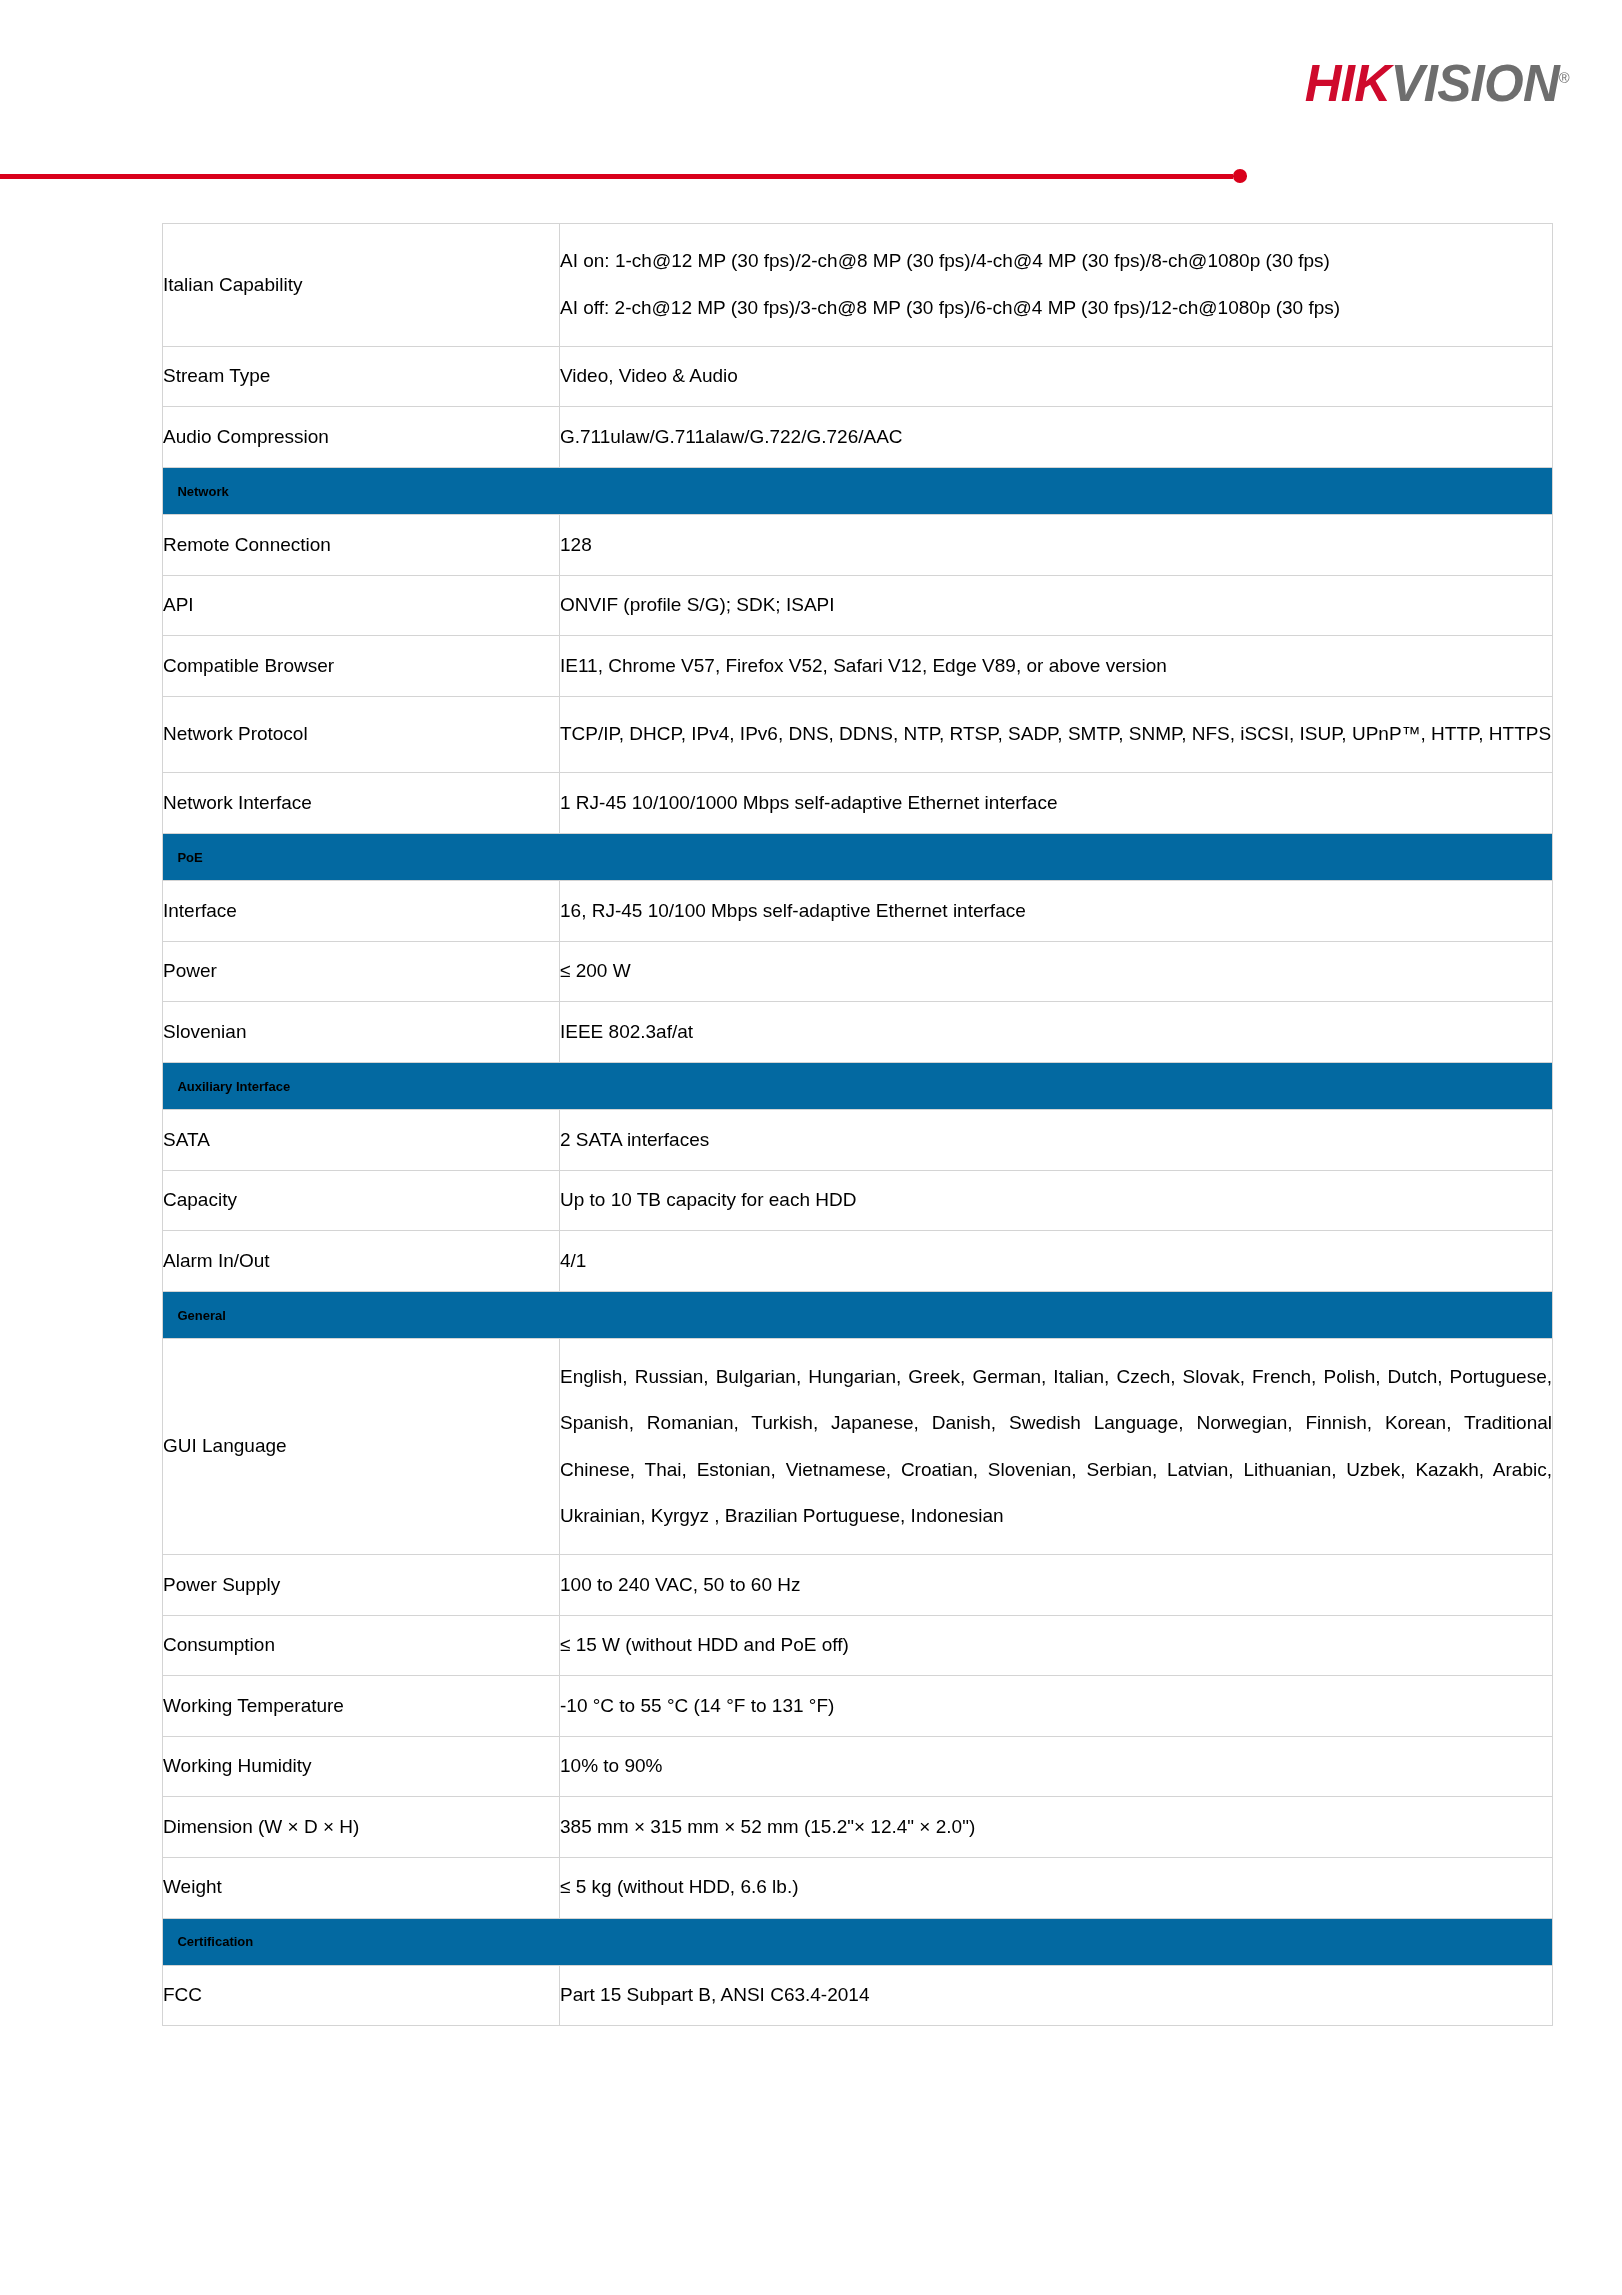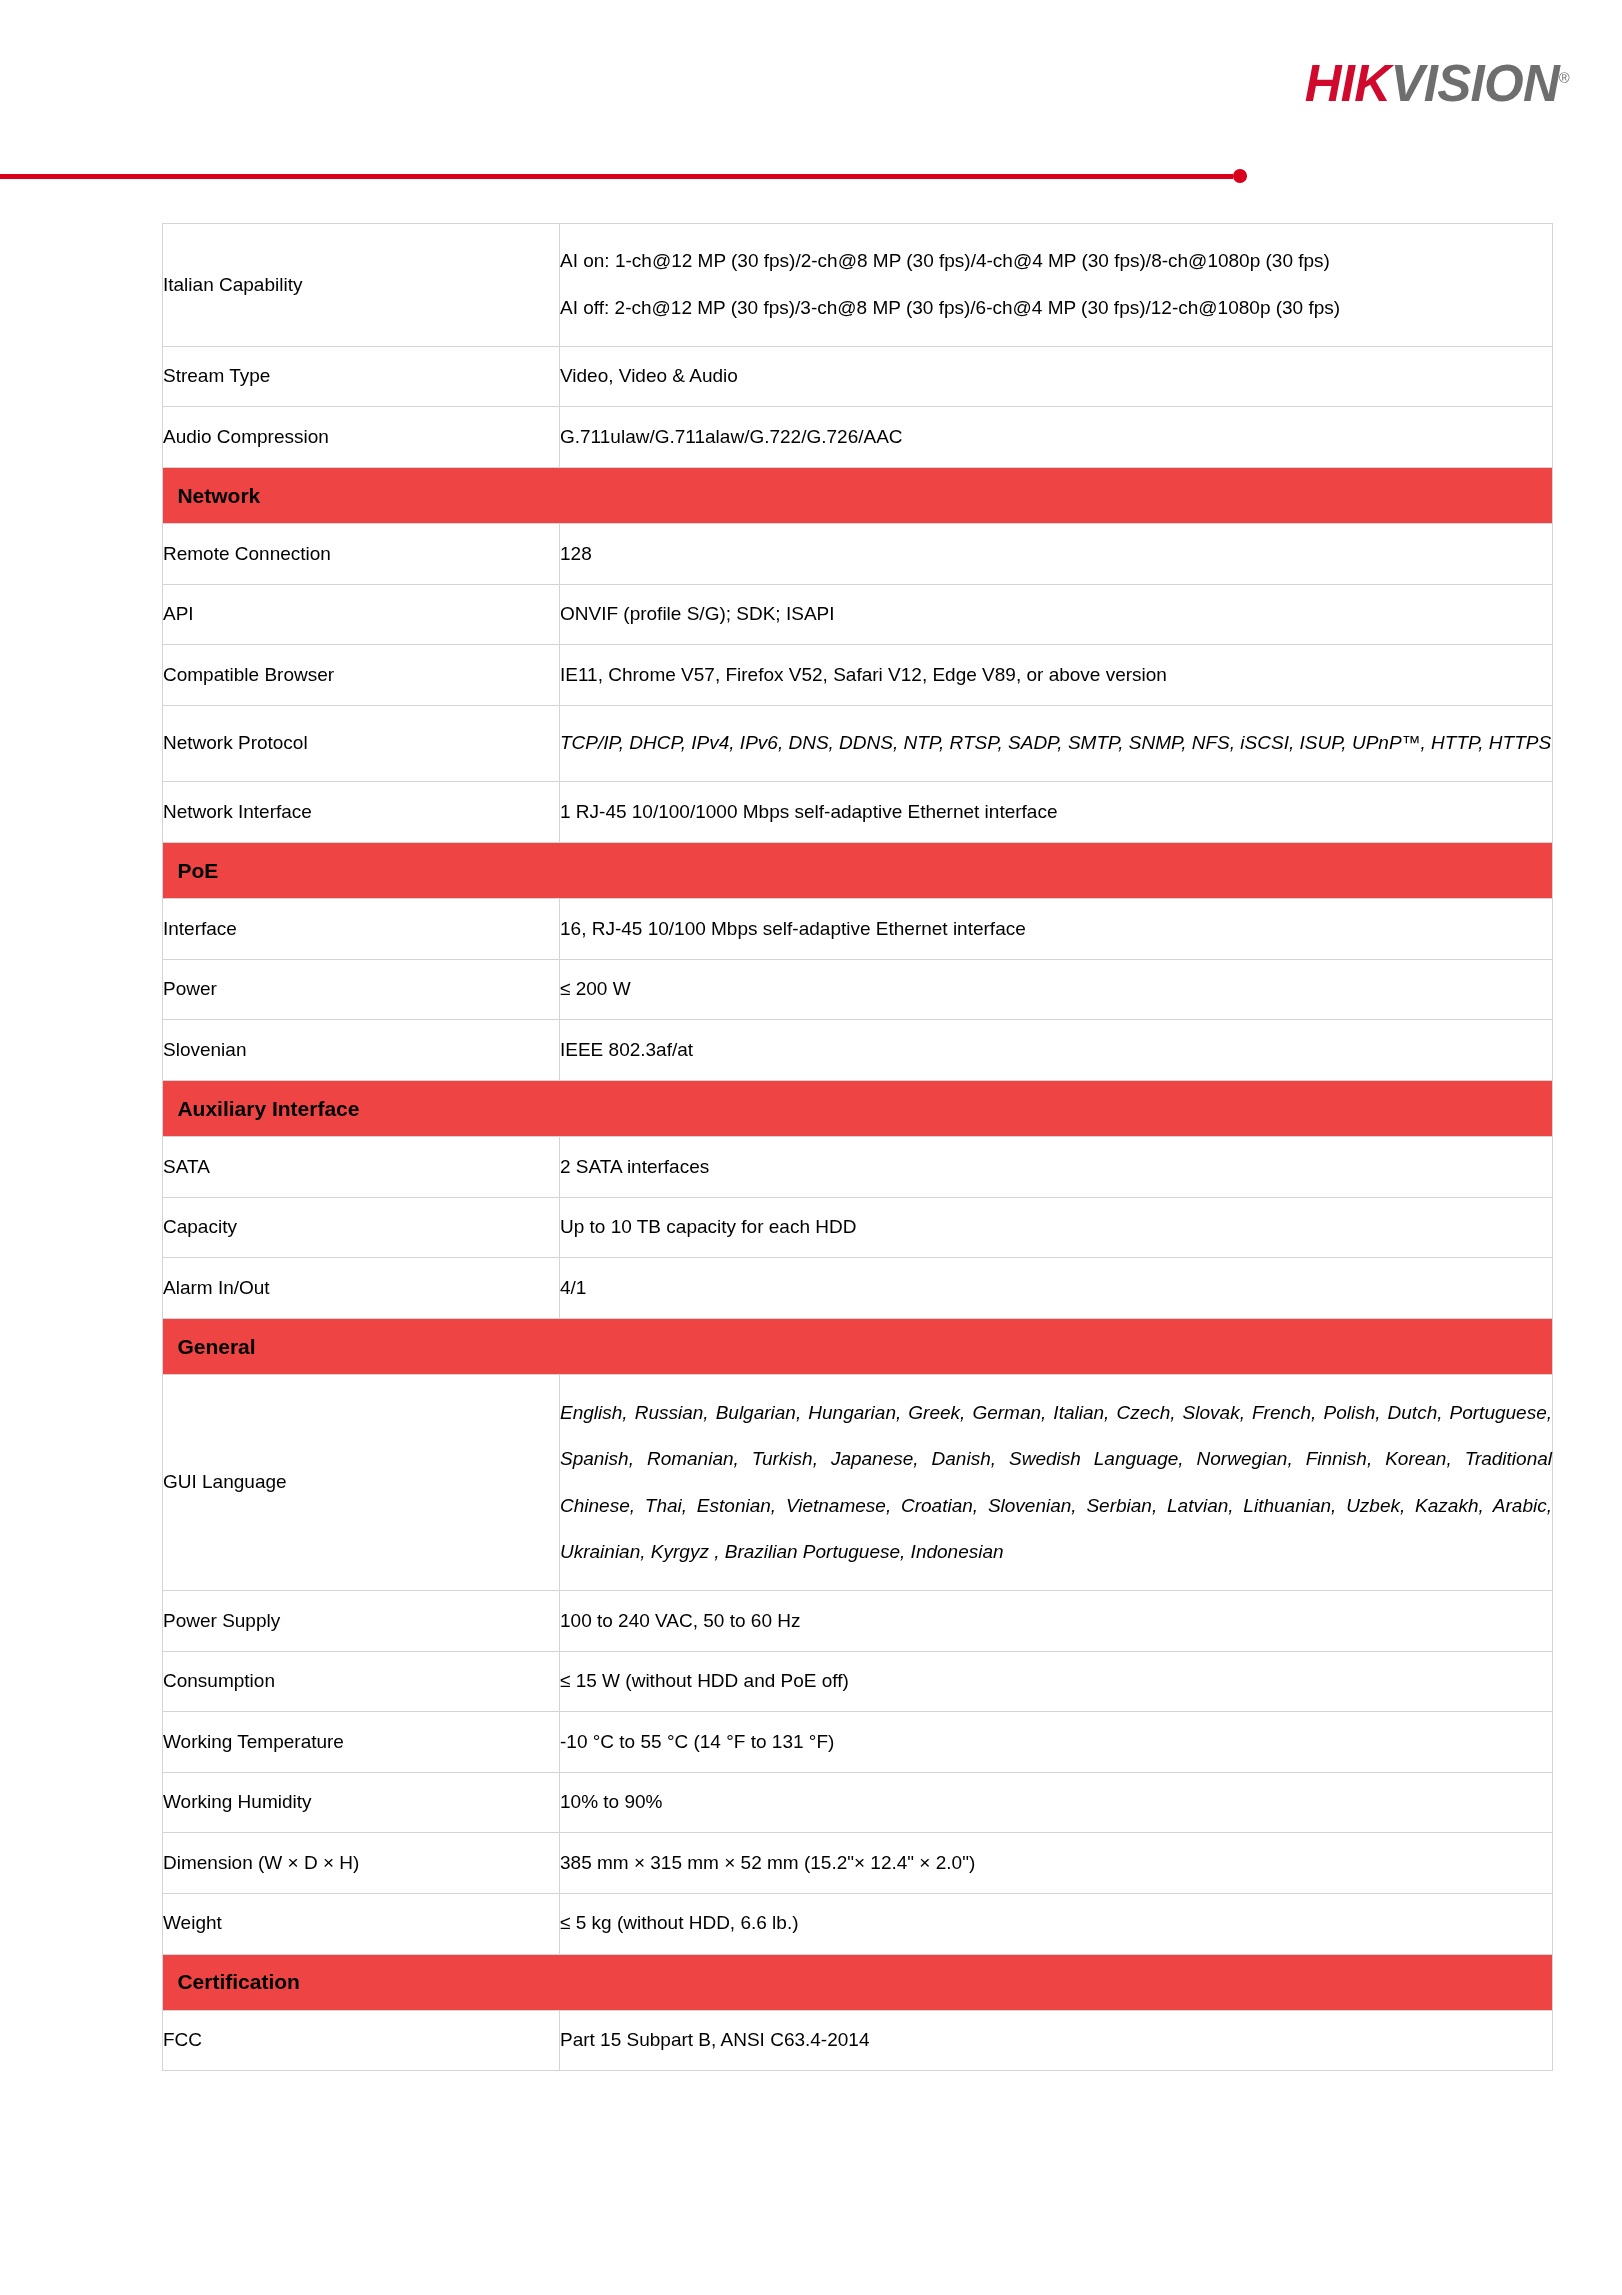--- a/index.html
+++ b/index.html
@@ -88,30 +88,29 @@
     padding-left: 14.4px;
     padding-right: 10.5px;
   }
   .spec-table td.cell-value {
     padding-left: 14.4px;
     padding-right: 17px;
   }
   .spec-table td.cell-value.justify {
     text-align: justify;
     text-align-last: left;
-    font-style: italic;
   }
   .spec-table tr.spec-row.tall > td {
     line-height: 2.45;
   }
 
   .spec-table tr.section-row > td {
     border: 0.7px solid #d4d4d4;
-    background: #ef4444;
-    font-size: 21px;
+    background: #0369a1;
+    font-size: 13px;
     font-weight: bold;
     padding: 15.7px 0 15.7px 14.4px;
     vertical-align: middle;
   }
 
   .value-line { display: block; }
 </style>
 </head>
 <body>
 

